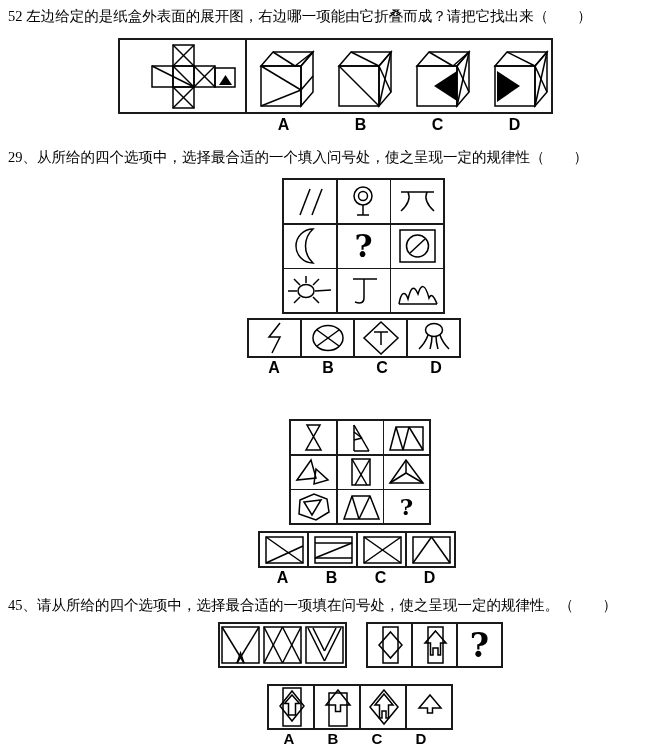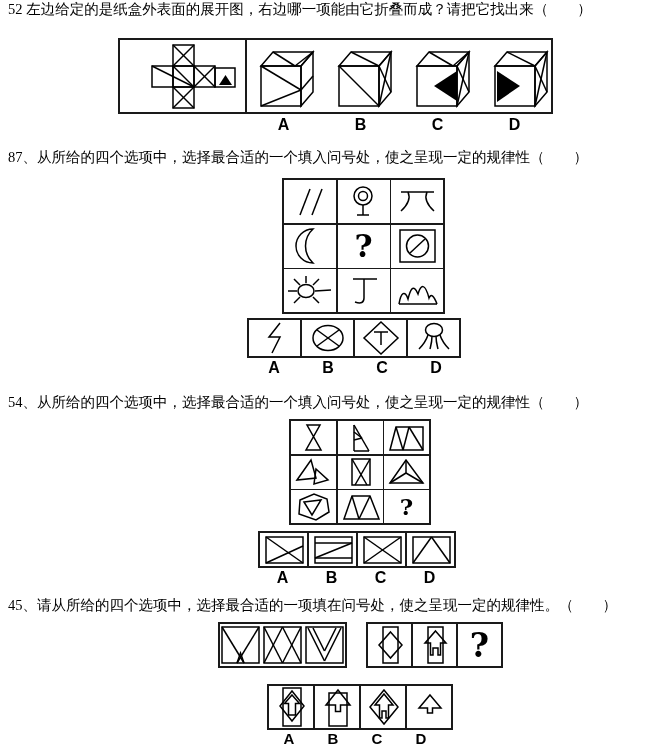--- a/index.html
+++ b/index.html
@@ -31,21 +31,21 @@
   .grid54{position:absolute;left:289px;top:419px;display:grid;
           grid-template-columns:repeat(3,45px);grid-template-rows:repeat(3,33px);
           border:2px solid #1a1a1a;background:#1a1a1a;grid-gap:1.5px;}
   .grid54 .cell{background:#fff;display:flex;align-items:center;justify-content:center;}
 </style>
 </head>
 <body>
 
 <div class="page">
 
-  <div class="qtext" style="top:0;">52 左边给定的是纸盒外表面的展开图，右边哪一项能由它折叠而成？请把它找出来（　　）</div>
+  <div class="qtext" style="top:7px;">52 左边给定的是纸盒外表面的展开图，右边哪一项能由它折叠而成？请把它找出来（　　）</div>
 
   <div class="box fig52">
 
     <svg width="125" height="72" viewBox="0 0 125 72">
       <g class="stroke" stroke-width="1.5">
         <rect x="53" y="5" width="21" height="21"></rect>
         <rect x="32" y="26" width="21" height="21"></rect>
         <rect x="53" y="26" width="21" height="21"></rect>
         <rect x="74" y="26" width="21" height="21"></rect>
         <rect x="95" y="28" width="20" height="19"></rect>
@@ -114,21 +114,21 @@
     </svg>
   </div>
 
   <div class="labrow" style="left:245px;top:117px;width:308px;">
     <span class="lab" style="width:77px;">A</span>
     <span class="lab" style="width:77px;">B</span>
     <span class="lab" style="width:77px;">C</span>
     <span class="lab" style="width:77px;">D</span>
   </div>
 
-  <div class="qtext" style="top:148px;">87、从所给的四个选项中，选择最合适的一个填入问号处，使之呈现一定的规律性（　　）</div>
+  <div class="qtext" style="top:148px;">29、从所给的四个选项中，选择最合适的一个填入问号处，使之呈现一定的规律性（　　）</div>
 
   <div class="grid53">
     <div class="cell">
       <svg width="49" height="40" viewBox="0 0 49 40">
           <g class="stroke" stroke-width="1.6">
         <line x1="14" y1="33" x2="24" y2="7"></line>
             <line x1="26" y1="33" x2="36" y2="7"></line>
           </g>
         </svg>
     </div>
@@ -236,21 +236,20 @@
         </svg>
     </div>
   </div>
   <div class="labrow" style="left:247px;top:360px;width:216px;">
     <span class="lab" style="width:54px;">A</span>
     <span class="lab" style="width:54px;">B</span>
     <span class="lab" style="width:54px;">C</span>
     <span class="lab" style="width:54px;">D</span>
   </div>
 
-  <div class="qtext" style="top:393px;">54、从所给的四个选项中，选择最合适的一个填入问号处，使之呈现一定的规律性（　　）</div>
 
   <div class="grid54">
     <div class="cell">
       <svg width="43" height="30" viewBox="0 0 43 30">
         <path class="stroke" stroke-width="1.4" d="M15,2 L28,2 L14,27 L29,27 Z"></path>
         </svg>
     </div>
     <div class="cell">
       <svg width="43" height="30" viewBox="0 0 43 30">
           <g class="stroke" stroke-width="1.4">

